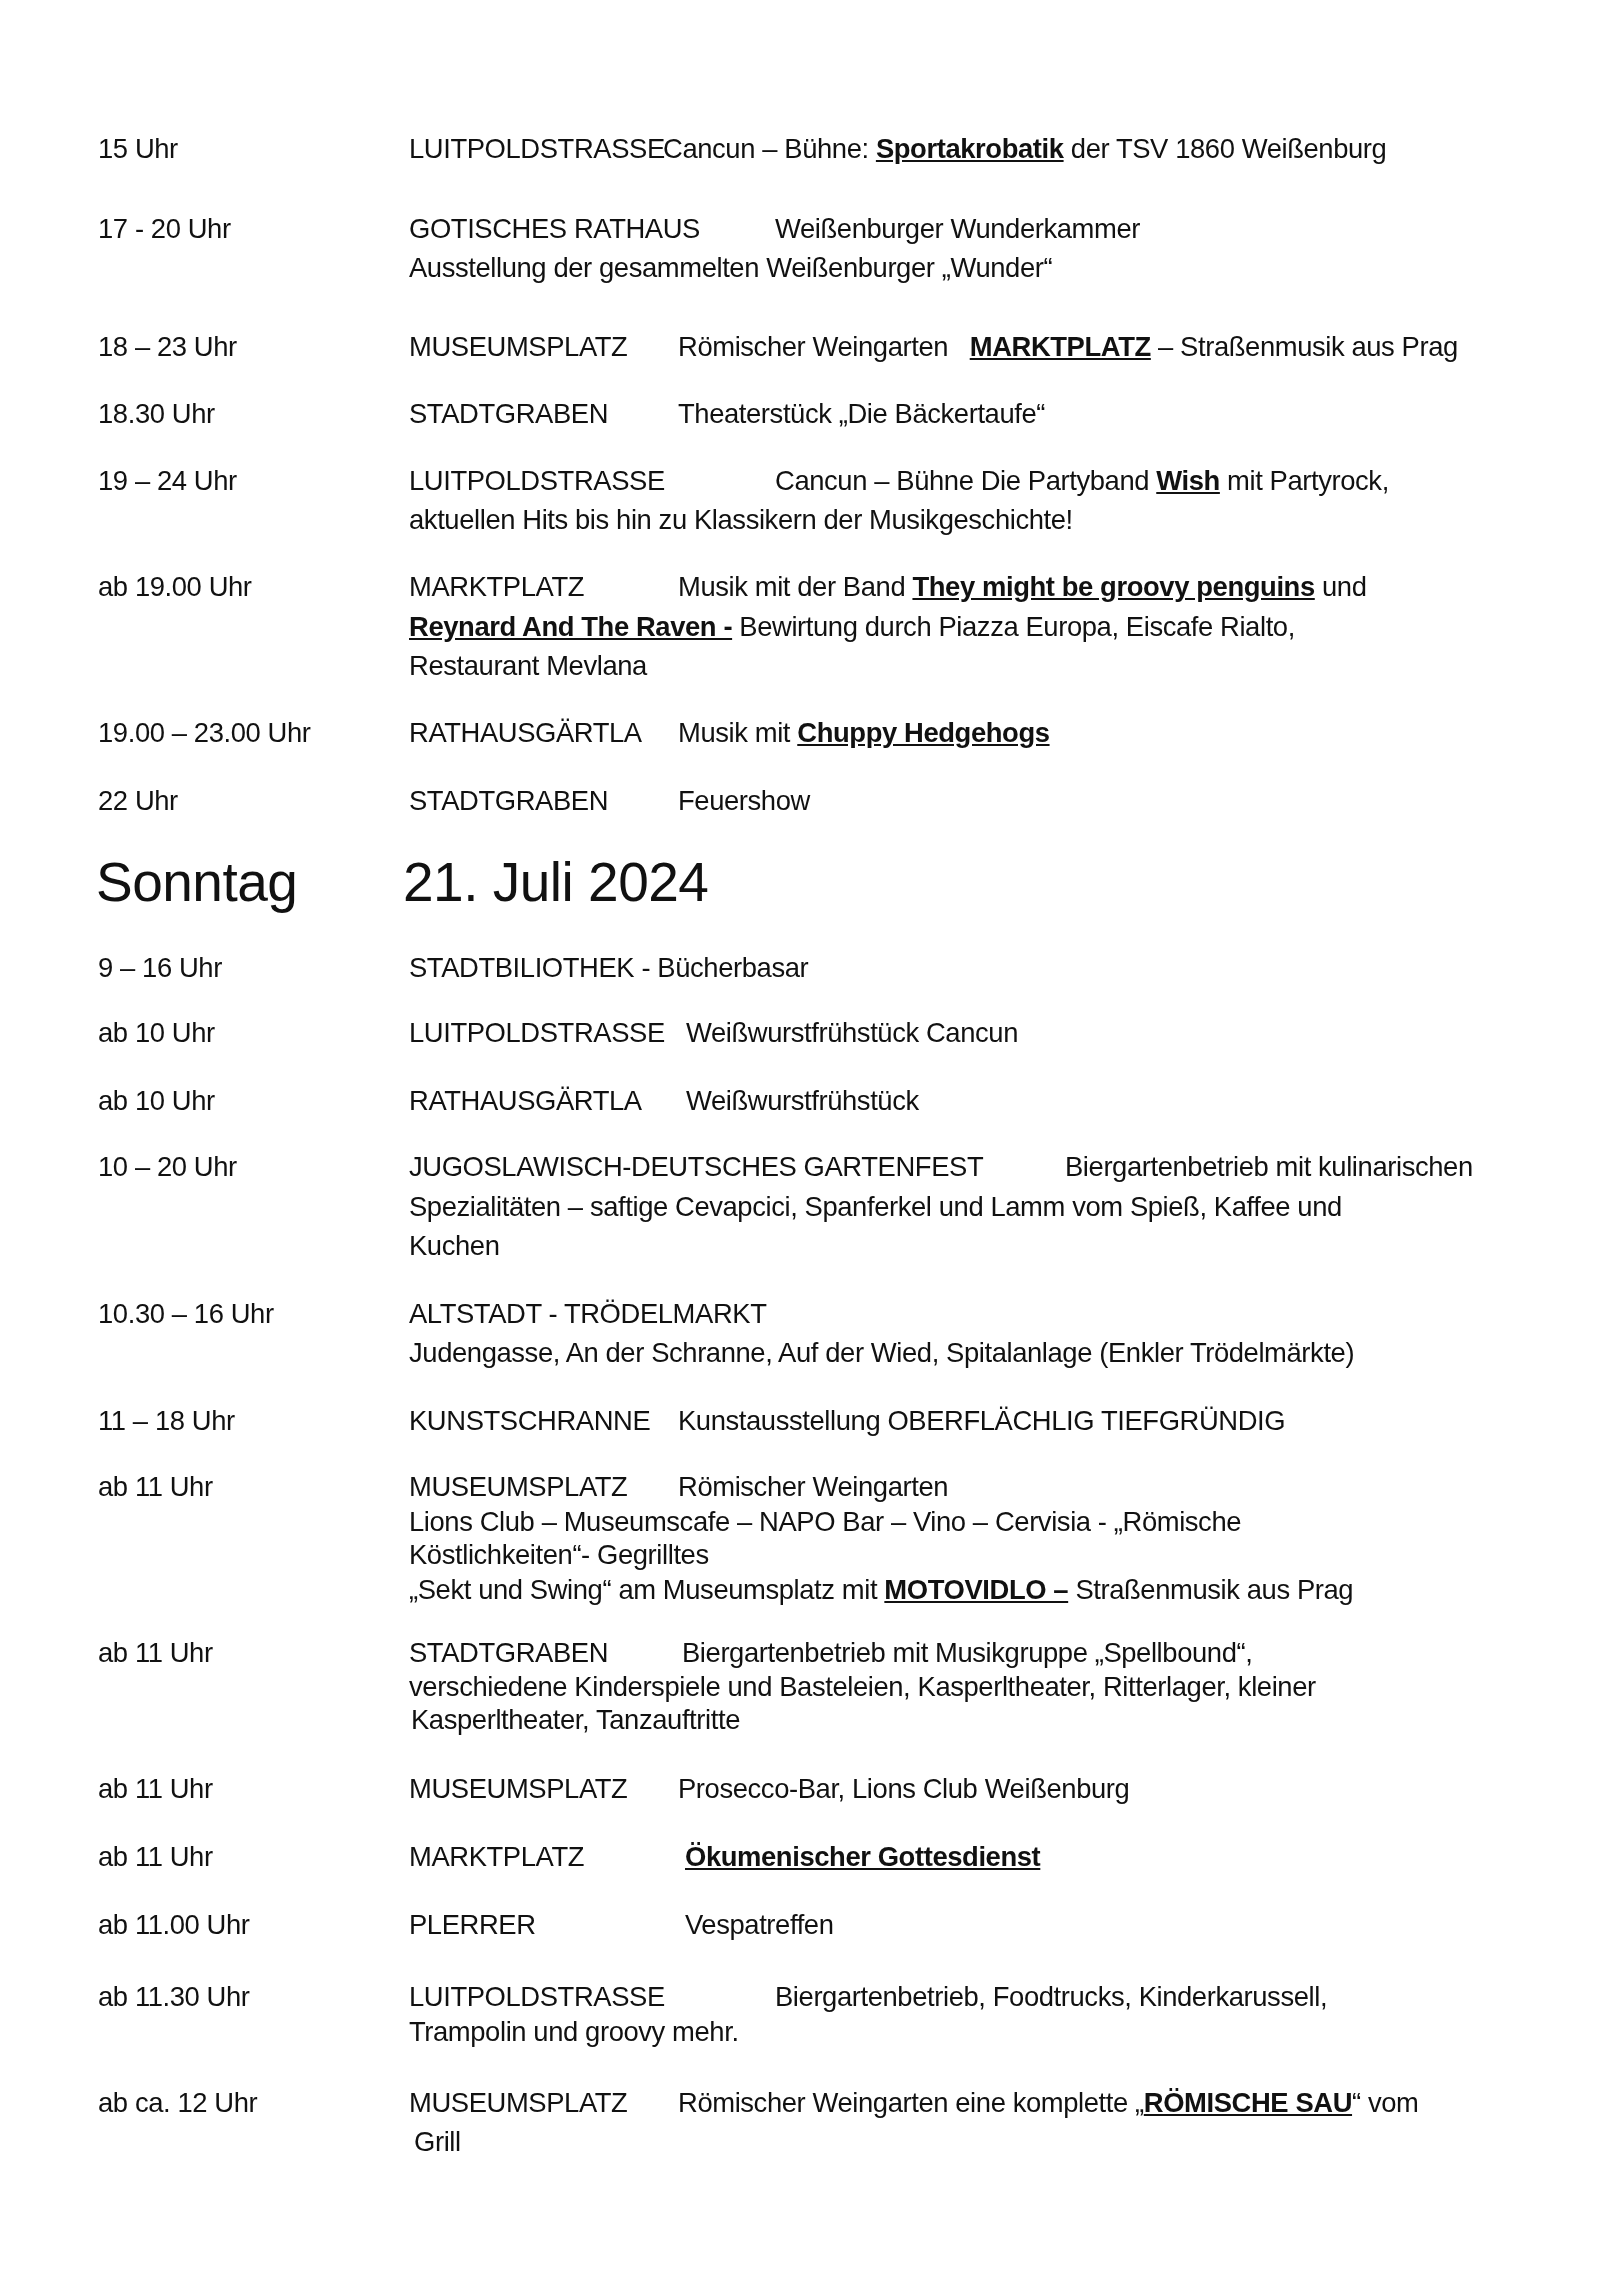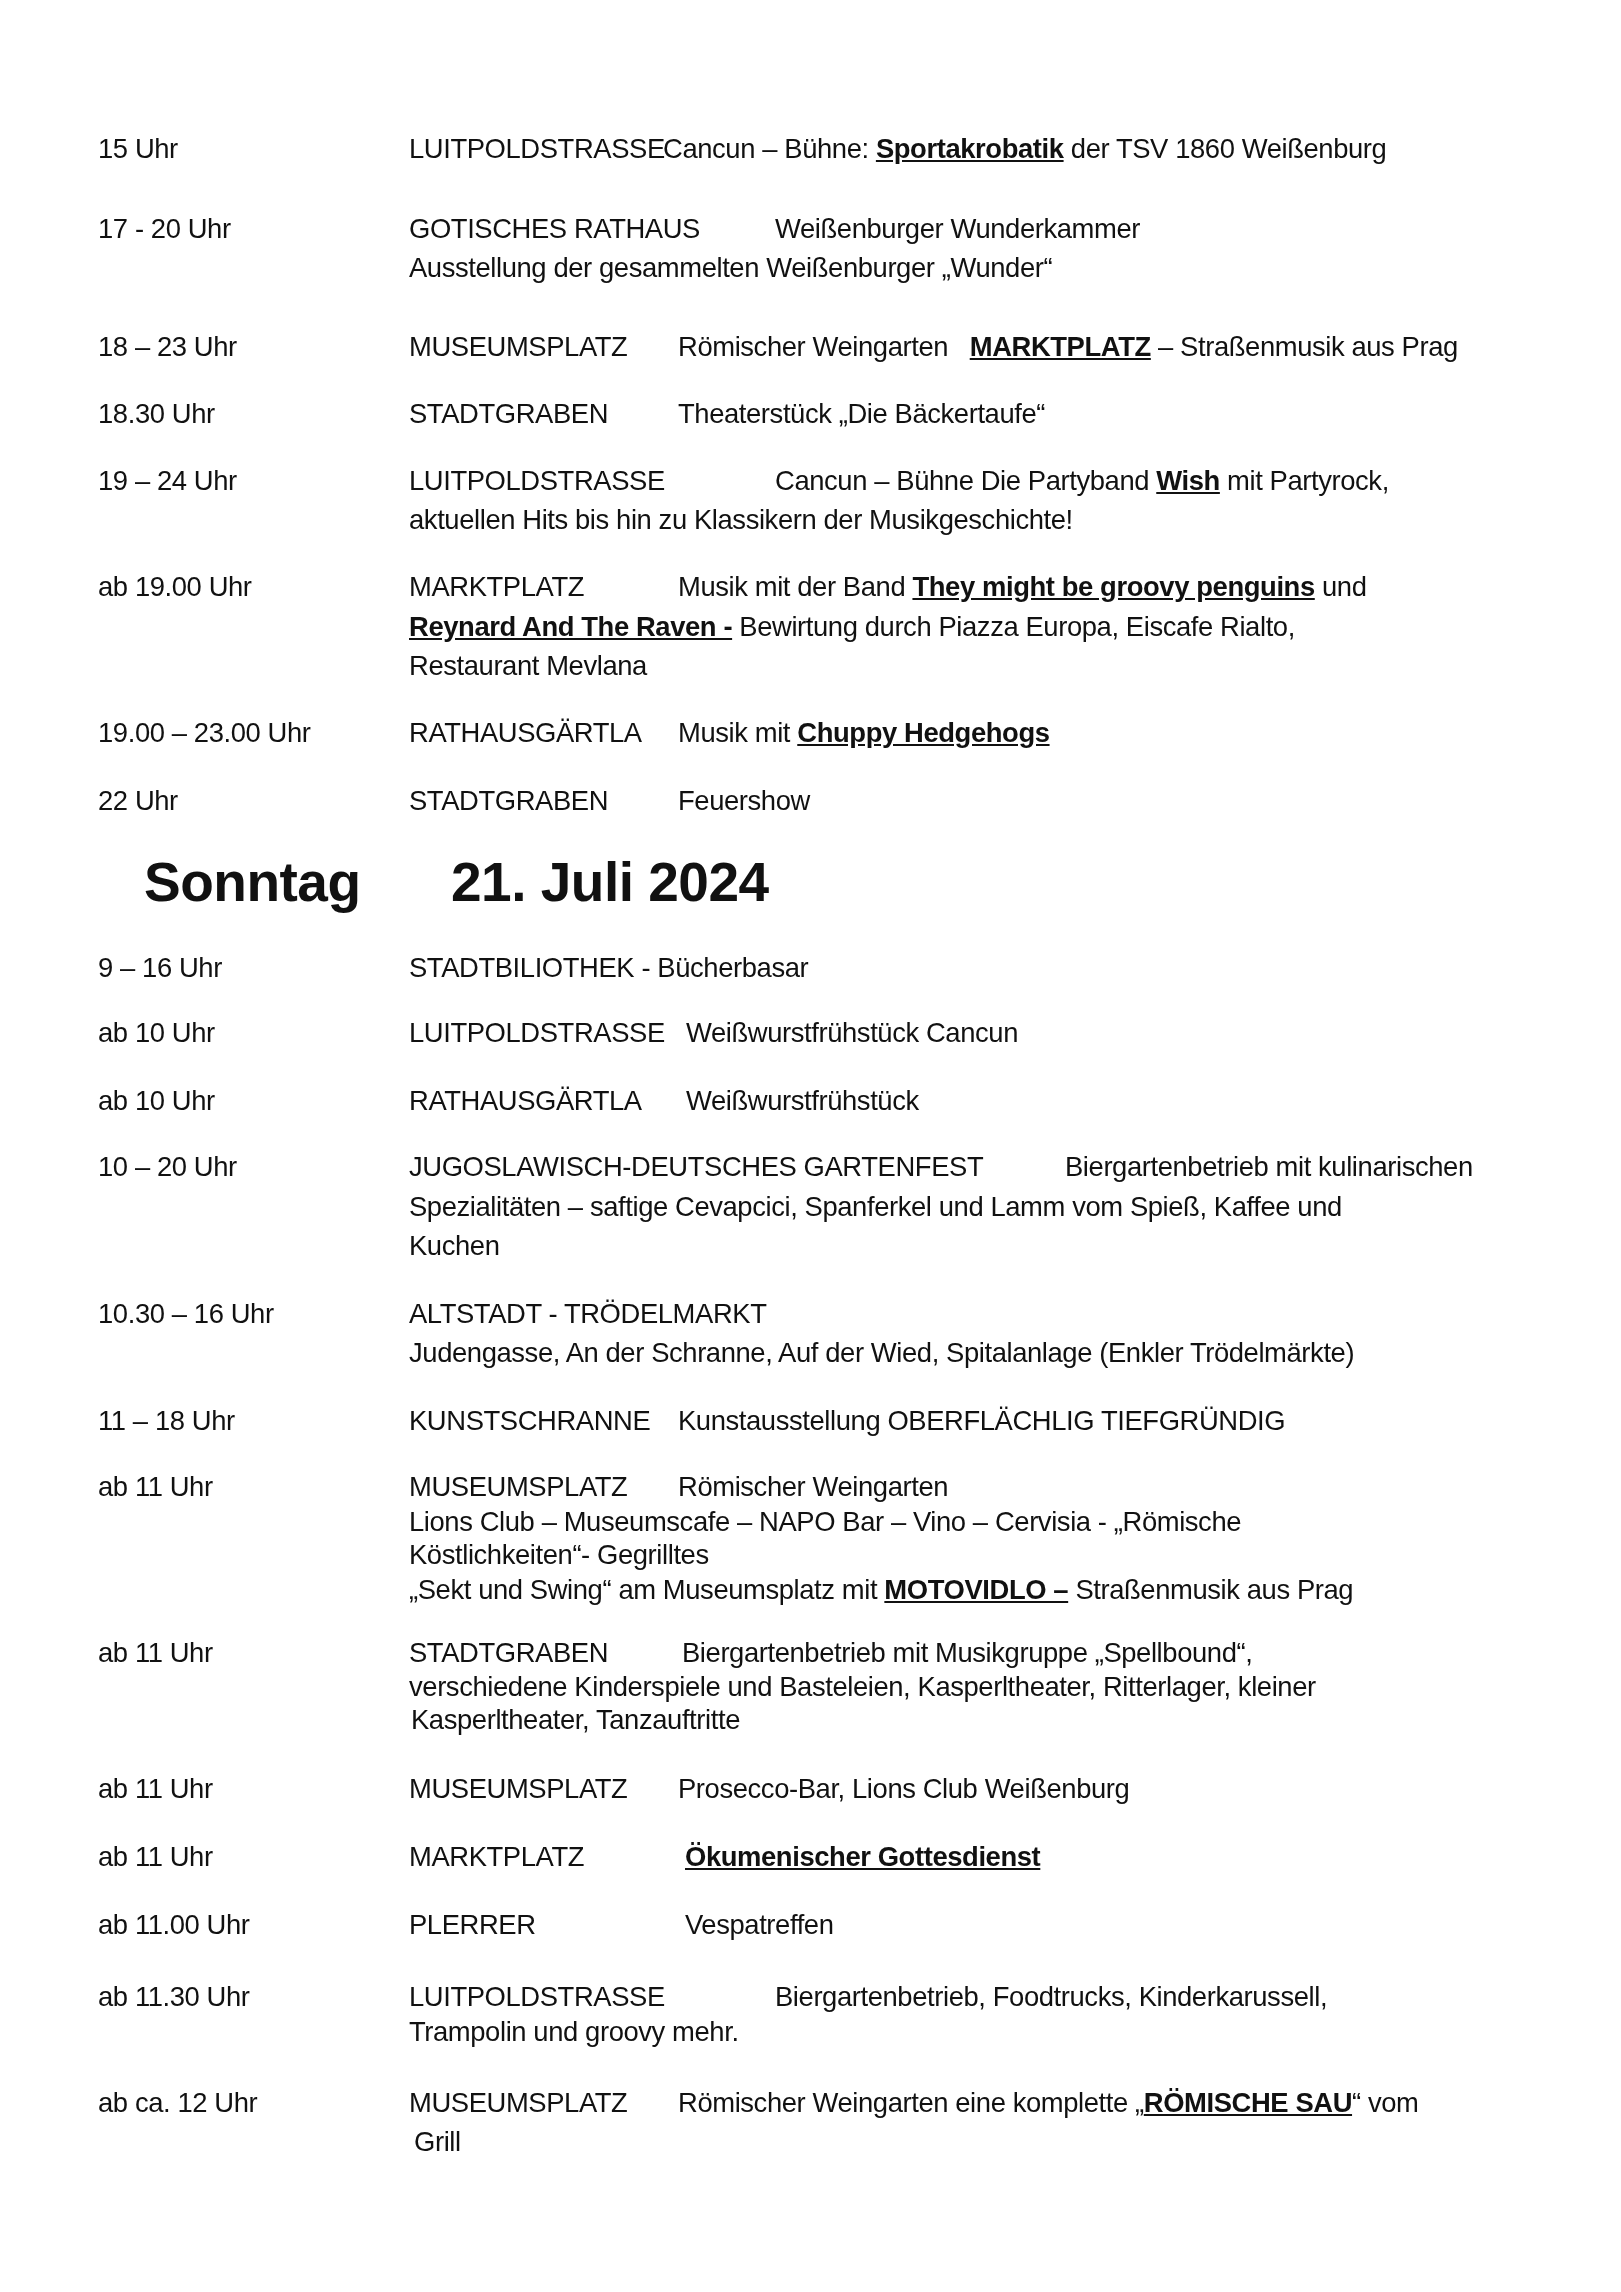--- a/index.html
+++ b/index.html
@@ -4,22 +4,22 @@
   <style>
     html, body { margin: 0; padding: 0; background: #ffffff; }
     body { width: 1621px; height: 2293px; position: relative; overflow: hidden;
       font-family: "Liberation Sans", sans-serif; color: #111111; }
     .page { position: absolute; left: 0; top: 0; width: 1621px; height: 2293px; background: #fff; }
     .line { position: absolute; white-space: nowrap; font-size: 27.4px; line-height: 33px;
       letter-spacing: -0.4px; }
     .time { left: 98px; }
     .loc { left: 409px; }
     b { font-weight: 700; text-decoration: underline; }
-    .heading { position: absolute; white-space: nowrap; font-size: 55px; font-weight: 700;
-      line-height: 63px; letter-spacing: -0.5px; margin-left: 48px; }
+    .heading { position: absolute; white-space: nowrap; font-size: 55px; font-weight: 400;
+      line-height: 63px; letter-spacing: -0.5px; }
   </style>
 </head>
 <body>
 
 <div class="page">
 
   <div>
 
     <div>
       <div class="line time" style="top:132px">15 Uhr</div>

